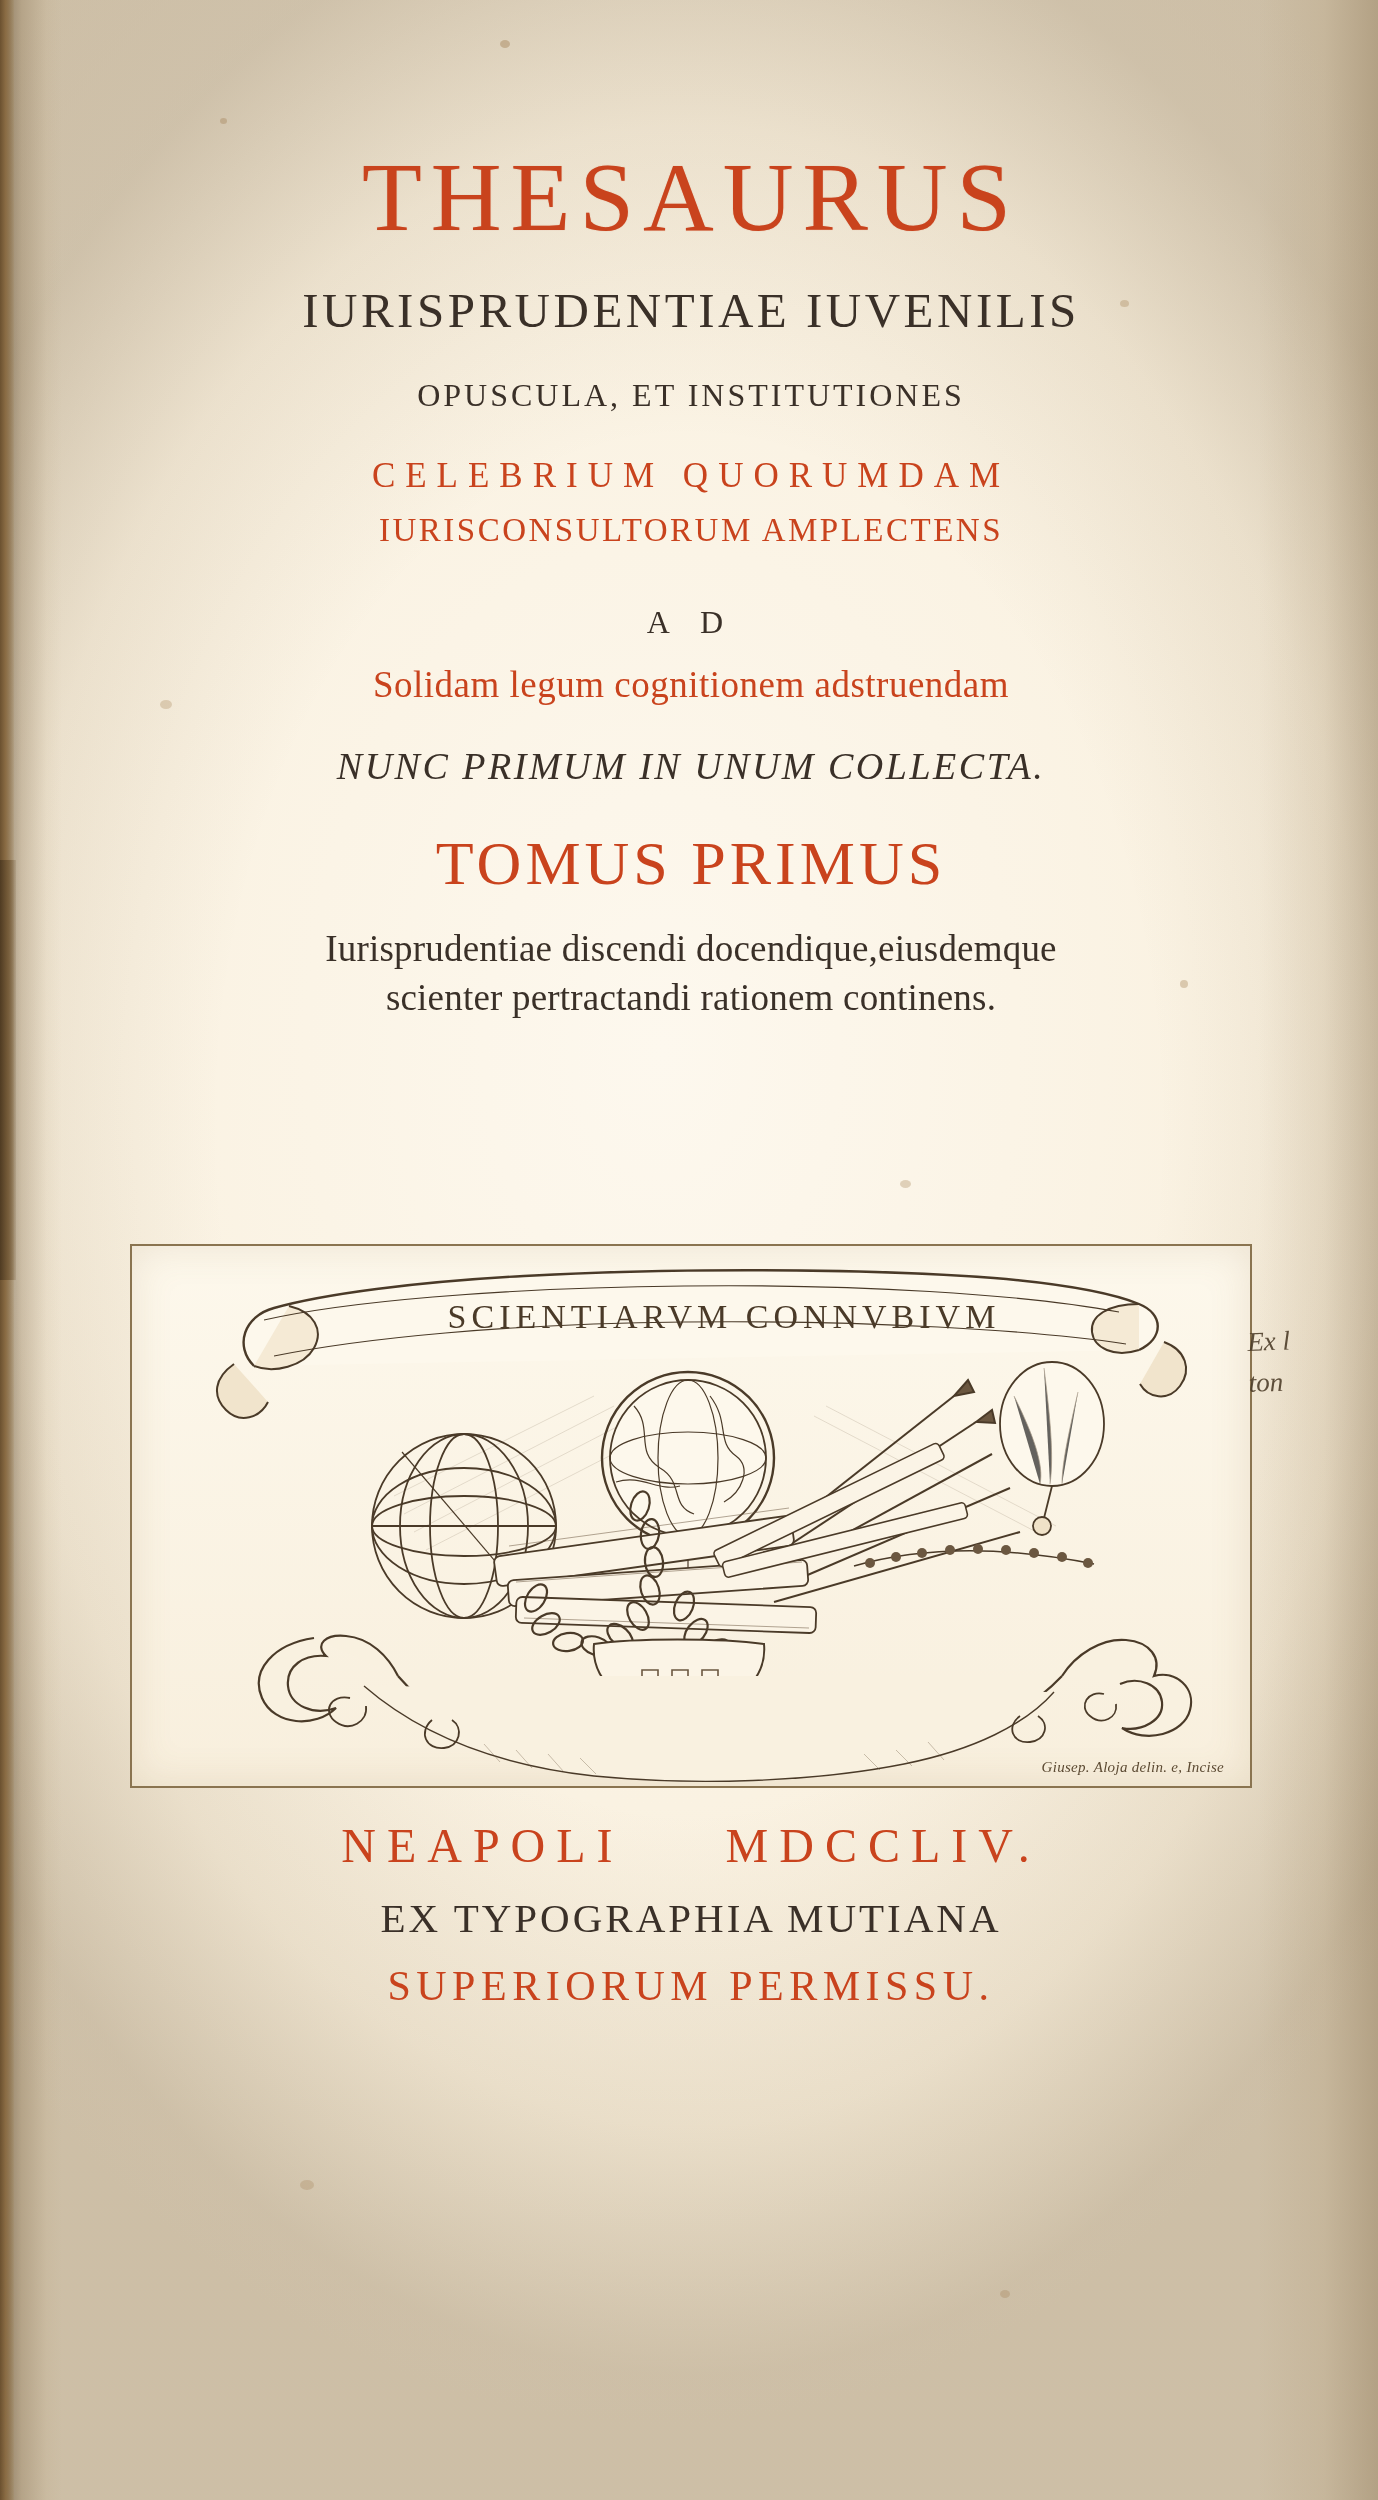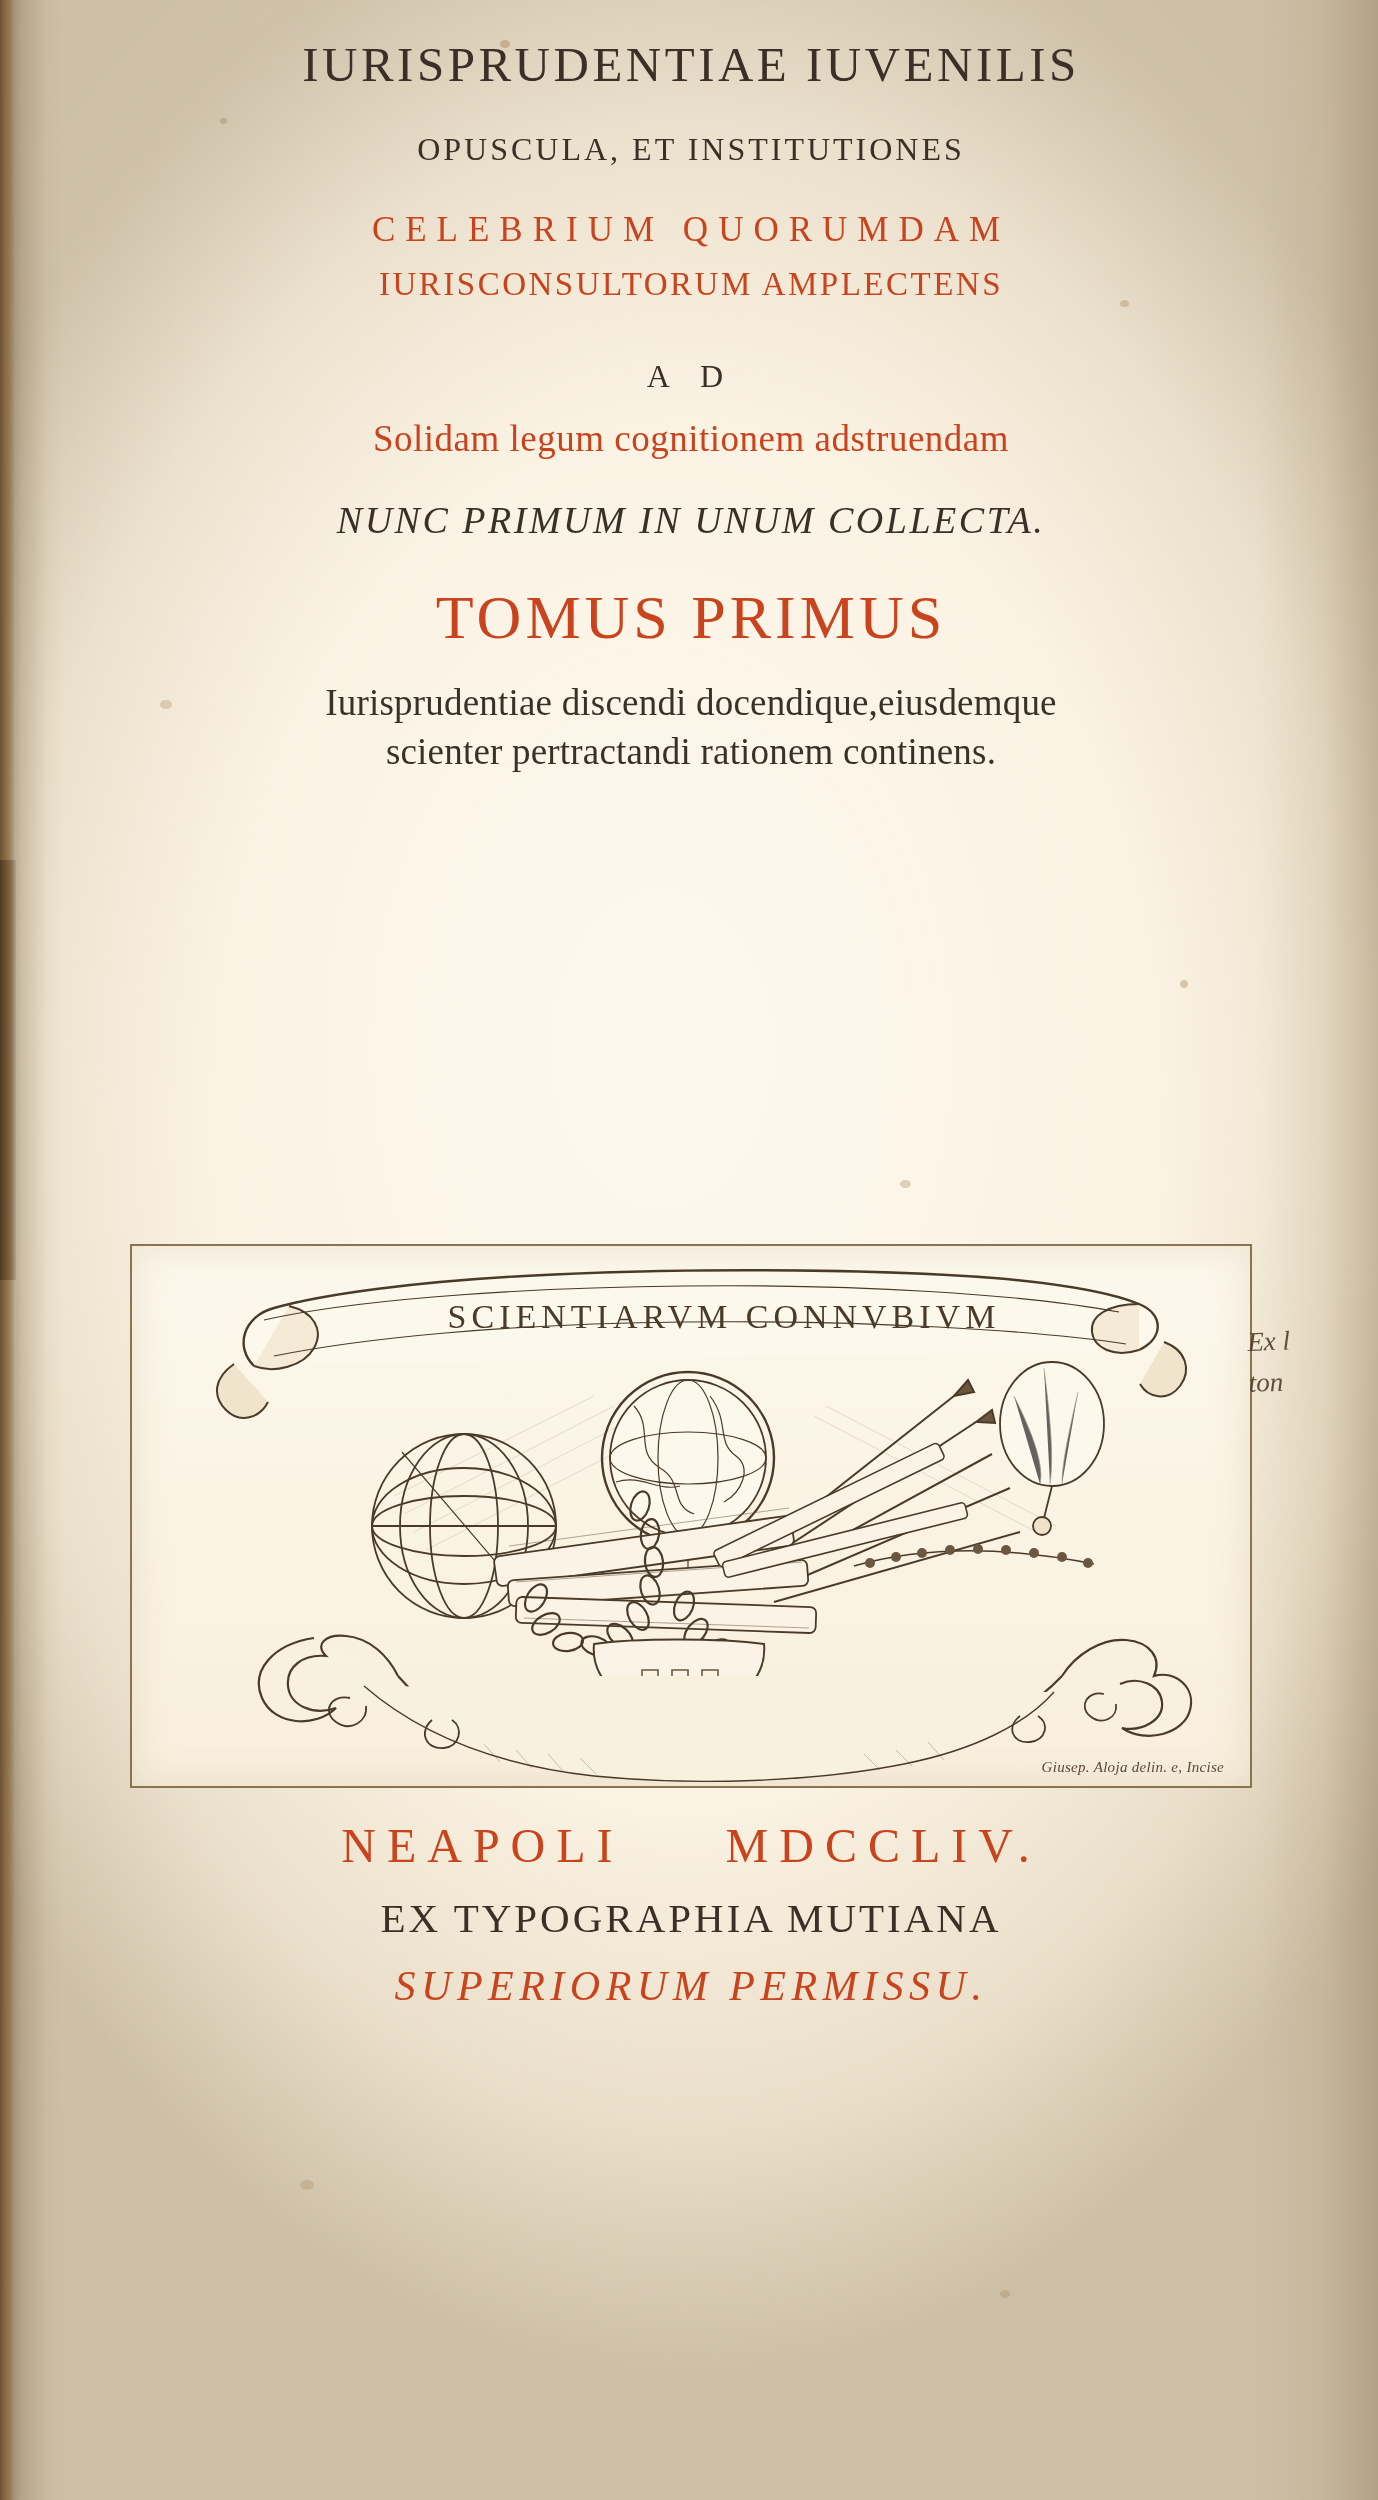--- a/index.html
+++ b/index.html
@@ -164,21 +164,20 @@
     top: 1818px;
   }
   .l-typo {
     font-size: 41px;
     letter-spacing: 3px;
     top: 1894px;
   }
   .l-permissu {
     font-size: 42px;
     letter-spacing: 5.5px;
-    font-style: italic;
     top: 1962px;
   }
 
   
   .marginalia {
     position: absolute;
     right: 22px;
     top: 1320px;
     width: 108px;
     color: #4a3a26;
@@ -206,20 +205,21 @@
   <div class="spot" style="left:1120px;top:300px;width:9px;height:7px;background:rgba(150,110,60,.28);"></div>
   <div class="spot" style="left:160px;top:700px;width:12px;height:9px;background:rgba(150,110,60,.25);"></div>
   <div class="spot" style="left:1180px;top:980px;width:8px;height:8px;background:rgba(150,110,60,.3);"></div>
   <div class="spot" style="left:900px;top:1180px;width:11px;height:8px;background:rgba(150,110,60,.28);"></div>
   <div class="spot" style="left:300px;top:2180px;width:14px;height:10px;background:rgba(150,110,60,.22);"></div>
   <div class="spot" style="left:1000px;top:2290px;width:10px;height:8px;background:rgba(150,110,60,.24);"></div>
   <div class="spot" style="left:1128px;top:1268px;width:26px;height:6px;background:rgba(130,95,50,.25);border-radius:3px;"></div>
 
   <div class="content">
 
+    <div class="l-title red">THESAURUS</div>
 
     <div class="l-sub1 black">IURISPRUDENTIAE IUVENILIS</div>
 
     <div class="l-sub2 black">OPUSCULA, ET INSTITUTIONES</div>
 
     <div class="l-sub3 red">CELEBRIUM QUORUMDAM</div>
 
     <div class="l-sub4 red">IURISCONSULTORUM AMPLECTENS</div>
 
     <div class="l-ad black">A D</div>

